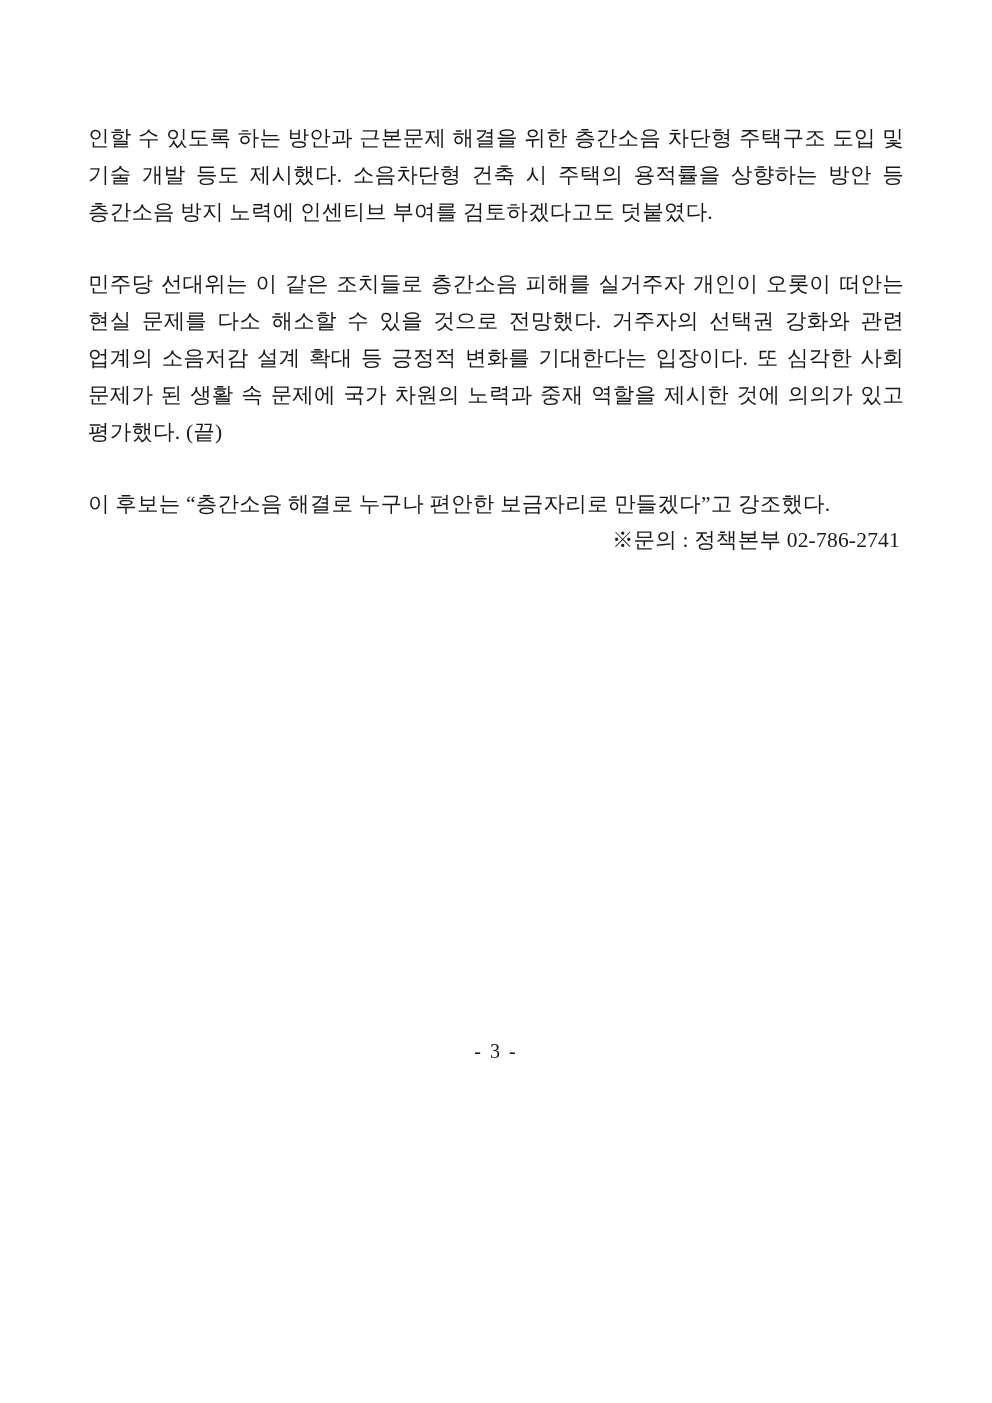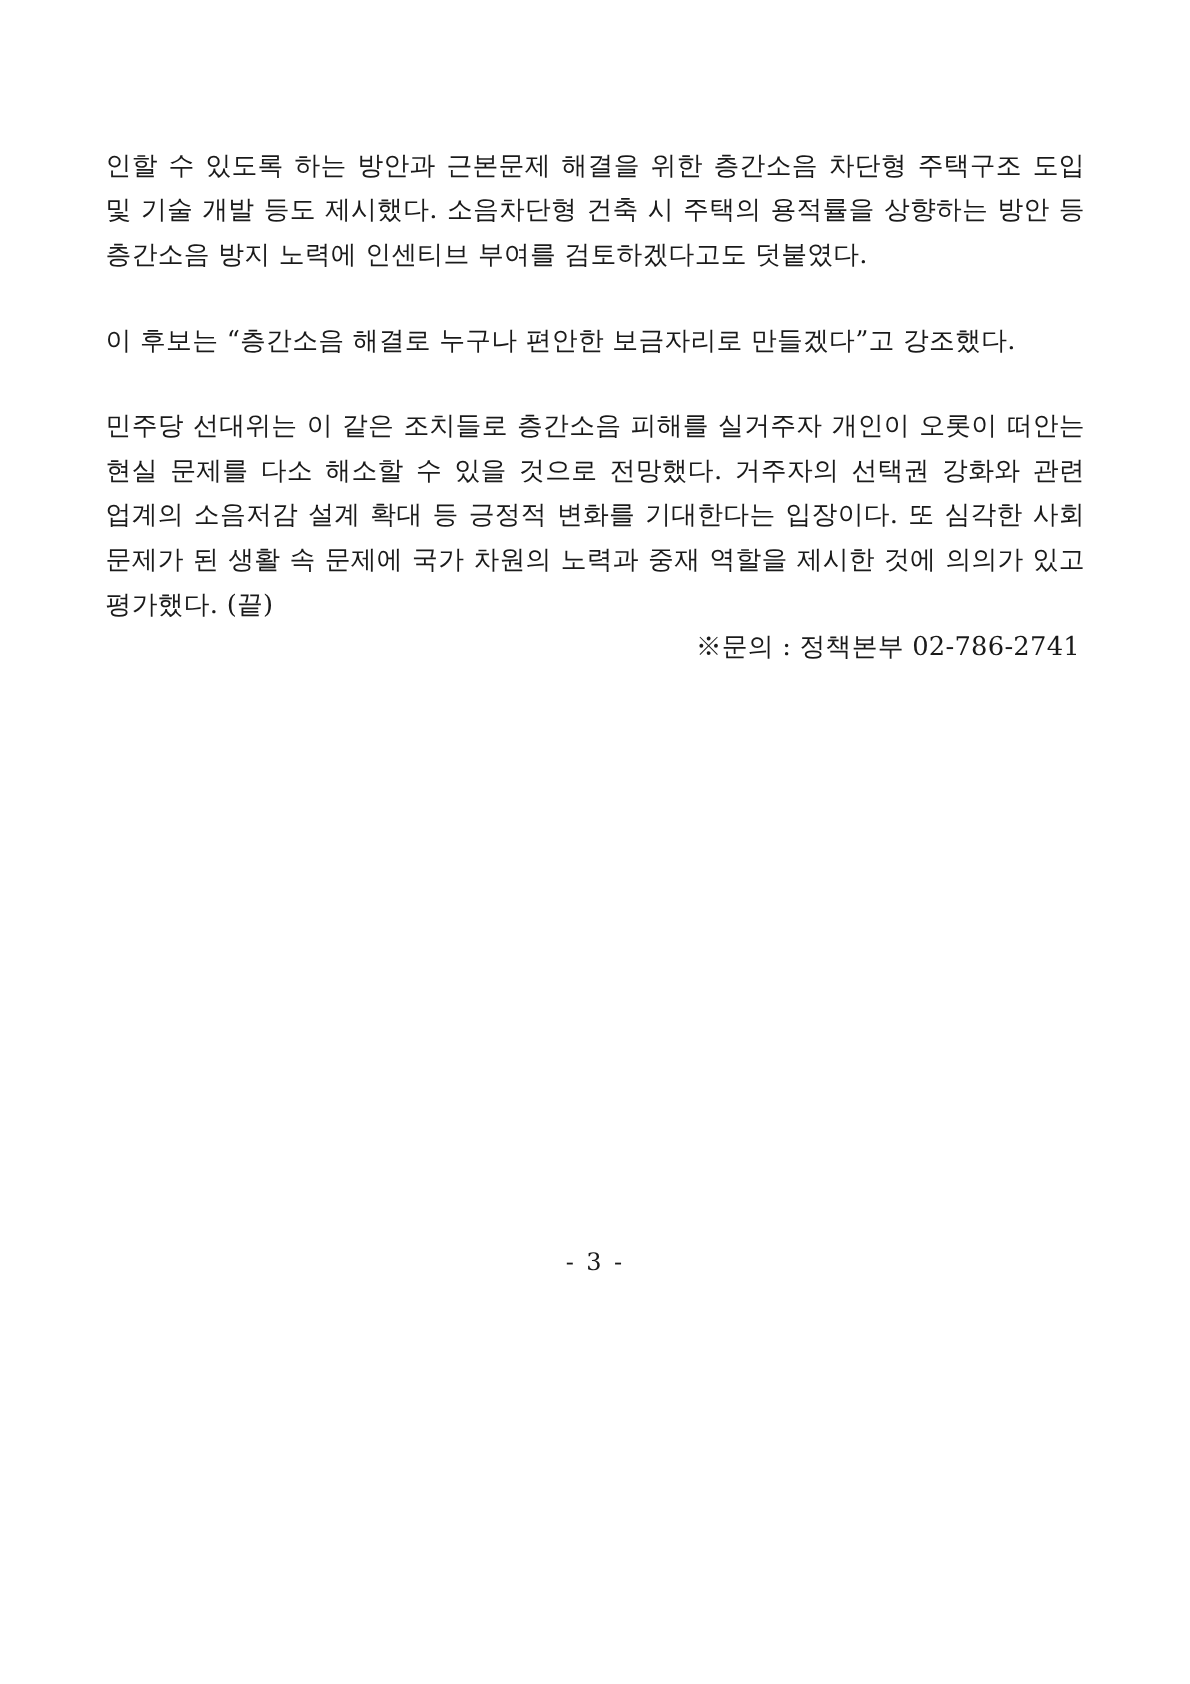--- a/index.html
+++ b/index.html
@@ -14,20 +14,21 @@
     color: #1a1a1a;
     position: relative;
     overflow: hidden;
   }
   .page {
     position: relative;
     width: 992px;
     height: 1111px;
     box-sizing: border-box;
     padding: 120px 88px 0 88px;
+    font-family: Liberation Serif, serif;
   }
   .doc-body {
     width: 816px;
   }
   p.para {
     margin: 0 0 34px 0;
     font-size: 21.5px;
     line-height: 1.73;
     text-align: justify;
     text-justify: inter-character;
@@ -54,18 +55,18 @@
     letter-spacing: 2px;
     color: #1a1a1a;
   }
 </style>
 </head>
 <body>
 
 <div class="page">
   <div class="doc-body">
     <p class="para">인할 수 있도록 하는 방안과 근본문제 해결을 위한 층간소음 차단형 주택구조 도입 및 기술 개발 등도 제시했다. 소음차단형 건축 시 주택의 용적률을 상향하는 방안 등 층간소음 방지 노력에 인센티브 부여를 검토하겠다고도 덧붙였다.</p>
+    <p class="para">민주당 선대위는 이 같은 조치들로 층간소음 피해를 실거주자 개인이 오롯이 떠안는 현실 문제를 다소 해소할 수 있을 것으로 전망했다. 거주자의 선택권 강화와 관련 업계의 소음저감 설계 확대 등 긍정적 변화를 기대한다는 입장이다. 또 심각한 사회 문제가 된 생활 속 문제에 국가 차원의 노력과 중재 역할을 제시한 것에 의의가 있고 평가했다. (끝)</p>
     <p class="para">이 후보는 “층간소음 해결로 누구나 편안한 보금자리로 만들겠다”고 강조했다.</p>
-    <p class="para">민주당 선대위는 이 같은 조치들로 층간소음 피해를 실거주자 개인이 오롯이 떠안는 현실 문제를 다소 해소할 수 있을 것으로 전망했다. 거주자의 선택권 강화와 관련 업계의 소음저감 설계 확대 등 긍정적 변화를 기대한다는 입장이다. 또 심각한 사회 문제가 된 생활 속 문제에 국가 차원의 노력과 중재 역할을 제시한 것에 의의가 있고 평가했다. (끝)</p>
     <div class="contact-line">※문의 : 정책본부 02-786-2741</div>
   </div>
   <div class="page-number">- 3 -</div>
 </div>
 
 </body></html>

